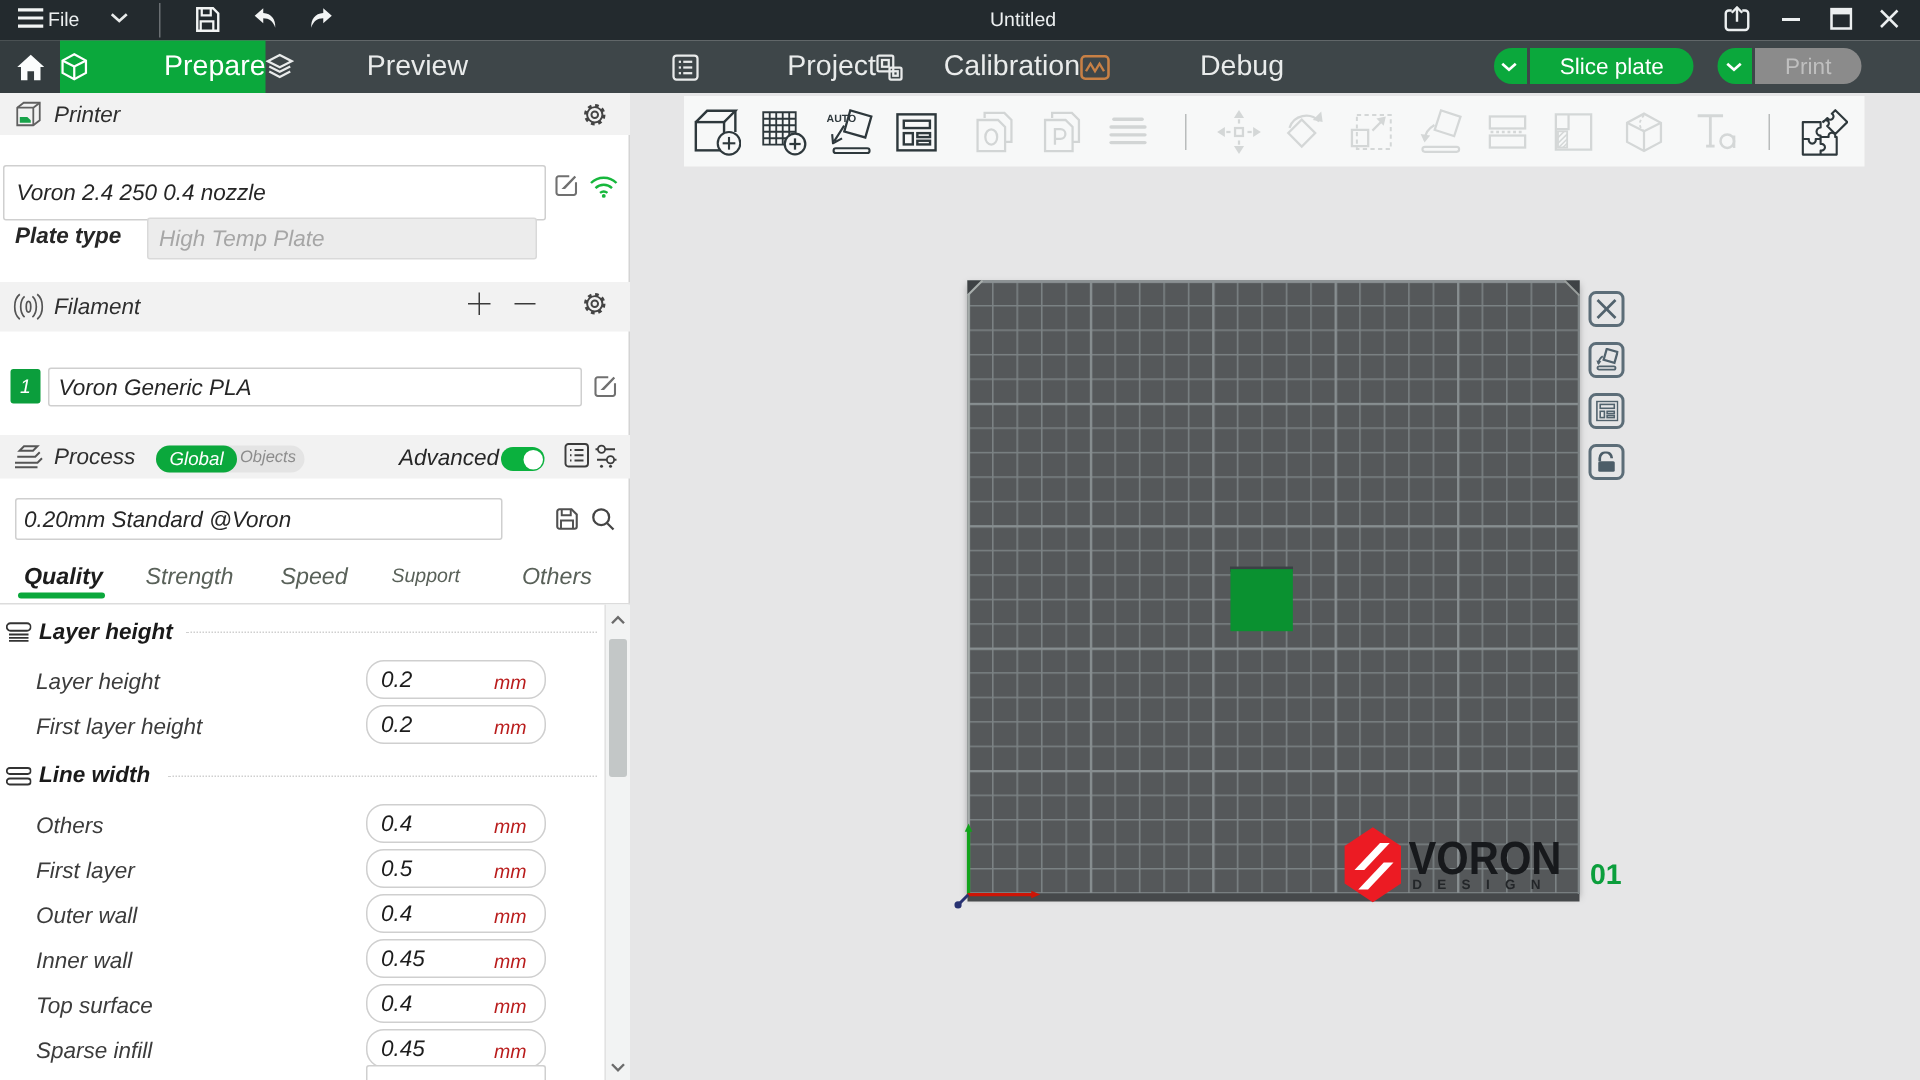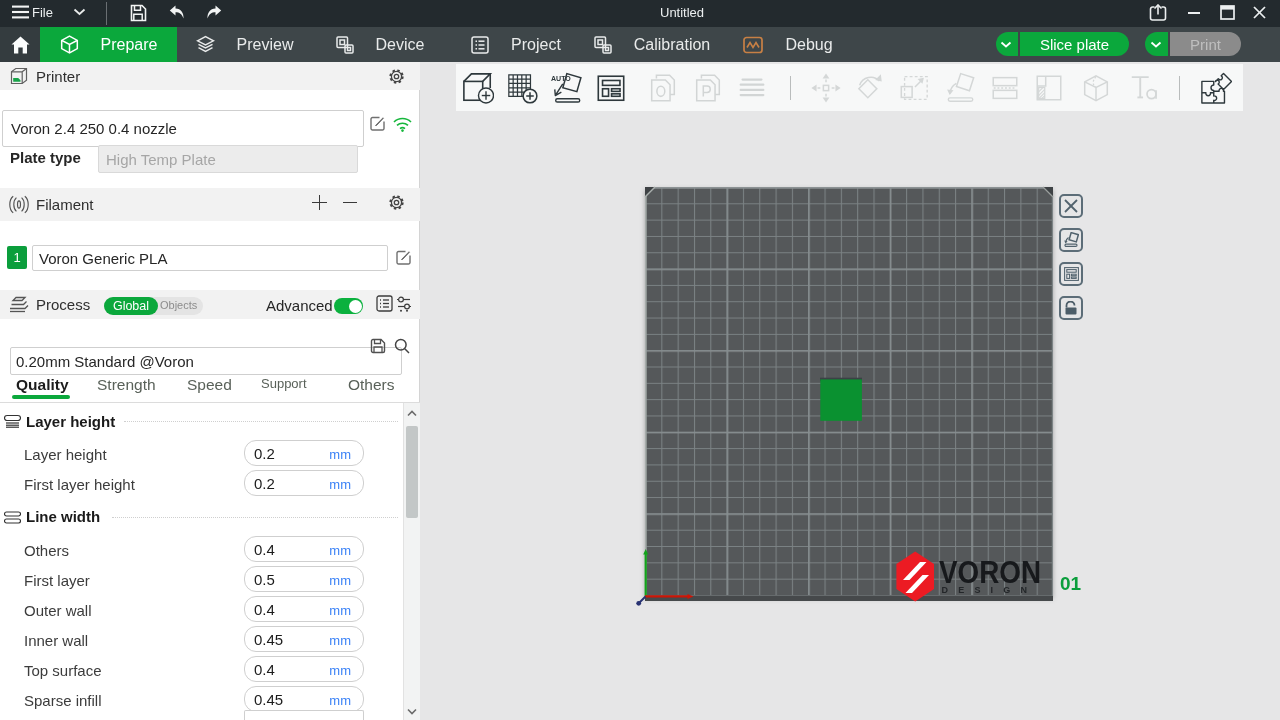--- a/index.html
+++ b/index.html
@@ -6,37 +6,37 @@
 html,body { width:1280px; height:720px; overflow:hidden; font-family:"Liberation Sans", sans-serif; }
 #app { position:relative; width:1280px; height:720px; background:#e6e6e7; }
 .abs { position:absolute; }
 
 
 #titlebar { position:absolute; left:0; top:0; width:1280px; height:27px; background:#232a2e; }
 #titlebar .txt { color:#eceff0; font-size:13px; }
 
 
 #tabbar { position:absolute; left:0; top:27px; width:1280px; height:35px; background:#3e4649; }
-.tab { position:absolute; top:0; height:35px; display:flex; align-items:center; justify-content:center; color:#e9ebeb; font-size:16px; gap:22px; }
+.tab { position:absolute; top:0; height:35px; display:flex; align-items:center; justify-content:space-between; color:#e9ebeb; font-size:19px; gap:22px; }
 .tab.green { background:#0ba83c; color:#fff; }
 #hometab { position:absolute; left:0; top:0; width:40px; height:35px; background:#343c3f; display:flex; align-items:center; justify-content:center; }
 
 
-#sidebar { position:absolute; left:0; top:62px; width:420px; height:658px; background:#ffffff; border-right:1px solid #d4d4d4; }
+#sidebar { position:absolute; left:0; top:62px; width:420px; height:658px; background:#ffffff; border-right:1px solid #d4d4d4;font-style:italic; }
 .sechead { position:absolute; left:0; width:420px; height:29px; background:#f2f2f2; display:flex; align-items:center; }
 .sechead .title { font-size:15px; color:#2f2f2f; margin-left:36px; }
 .inbox { position:absolute; background:#fff; border:1px solid #cfcfcf; border-radius:2px; font-size:15px; color:#262626; display:flex; align-items:center; }
 .graybox { position:absolute; background:#ececec; border:1px solid #d9d9d9; border-radius:2px; font-size:15px; color:#a6a6a6; display:flex; align-items:center; }
 .lbl { position:absolute; font-size:15px; color:#333; }
 
 
 .prow { position:absolute; left:24px; font-size:15px; color:#3c3c3c; }
 .pbox { position:absolute; left:244px; width:120px; height:26px; background:#fff; border:1px solid #cfcfcf; border-radius:12px; }
 .pbox .v { position:absolute; left:9px; top:4px; font-size:15px; color:#1c1c1c; }
-.pbox .u { position:absolute; right:12px; top:6px; font-size:13px; color:#3b82f6;text-align:center; }
+.pbox .u { position:absolute; right:12px; top:6px; font-size:13px; color:#b91c1c;text-align:center; }
 .gtitle { position:absolute; font-size:15px; font-weight:bold; color:#1a1a1a; }
 
 
 #toolbar { position:absolute; left:456px; top:64px; width:787px; height:47px; background:#f7f8f8; }
 .ticon { position:absolute; top:8px; width:32px; height:32px; }
 .tdiv { position:absolute; top:12px; width:1px; height:24px; background:#b9bcbc; }
 
 
 .pbtn { position:absolute; left:1059px; width:24px; height:24px; border:2px solid #5c6d78; border-radius:5px; color:#51626d; display:flex; align-items:center; justify-content:center; }
 
@@ -105,31 +105,20 @@
     </div>
     <div class="tab" style="left:177px;width:135px">
       <svg width="19" height="19" viewBox="0 0 19 19">
           <g fill="none" stroke="#e9ebeb" stroke-width="1.5">
             <path d="M1.5 5.8 L9.5 1.7 L17.5 5.8 L9.5 9.9 Z"></path>
             <path d="M2.5 9.3 L9.5 12.9 L16.5 9.3"></path>
             <path d="M2.5 12.7 L9.5 16.3 L16.5 12.7"></path>
           </g>
         </svg>
       <span>Preview</span>
-    </div>
-    <div class="tab" style="left:312px;width:136px">
-      <svg width="18" height="18" viewBox="0 0 18 18">
-          <g fill="none" stroke="#e9ebeb" stroke-width="1.5">
-            <rect x="1" y="1" width="10.5" height="10.5" rx="1"></rect>
-            <rect x="4" y="4" width="4.5" height="4.5"></rect>
-            <rect x="9" y="9" width="8" height="8" rx="1"></rect>
-            <rect x="11.5" y="11.5" width="3" height="3"></rect>
-          </g>
-        </svg>
-      <span>Device</span>
     </div>
     <div class="tab" style="left:448px;width:136px">
       <svg width="18" height="18" viewBox="0 0 18 18">
           <g fill="none" stroke="#e9ebeb" stroke-width="1.5">
             <rect x="1" y="1" width="16" height="16" rx="2"></rect>
             <line x1="4.5" y1="5.2" x2="6" y2="5.2"></line>
             <line x1="7.5" y1="5.2" x2="13.5" y2="5.2"></line>
             <line x1="4.5" y1="9" x2="6" y2="9"></line>
             <line x1="7.5" y1="9" x2="13.5" y2="9"></line>
             <line x1="4.5" y1="12.8" x2="6" y2="12.8"></line>
@@ -268,21 +257,21 @@
           <circle cx="5" cy="4.5" r="2.4"></circle>
           <line x1="7.4" y1="4.5" x2="14" y2="4.5"></line>
           <line x1="1" y1="4.5" x2="2.6" y2="4.5"></line>
           <circle cx="11" cy="11.5" r="2.4"></circle>
           <line x1="2" y1="11.5" x2="8.6" y2="11.5"></line>
           <line x1="13.4" y1="11.5" x2="15" y2="11.5"></line>
           <circle cx="5" cy="15.8" r="1" fill="#3c3c3c" stroke="none"></circle>
           <circle cx="11" cy="15.8" r="1" fill="#3c3c3c" stroke="none"></circle>
         </g>
       </svg>
-    <div class="inbox" style="left:10px;top:285px;width:392px;height:28px">
+    <div class="inbox" style="left:10px;top:270px;width:325px;height:28px">
         <span style="margin-left:5px">0.20mm Standard @Voron</span>
       </div>
     <svg class="abs" style="left:370px;top:276px" width="16" height="16" viewBox="0 0 16 16">
         <path d="M1.5 3 a1.5 1.5 0 0 1 1.5 -1.5 H11 L14.5 5 V13 a1.5 1.5 0 0 1 -1.5 1.5 H3 a1.5 1.5 0 0 1 -1.5 -1.5 Z" fill="none" stroke="#505050" stroke-width="1.4"></path>
         <path d="M4.5 1.8 V5.5 H10.5 V1.8" fill="none" stroke="#505050" stroke-width="1.3"></path>
         <path d="M4 14 V9 H12 V14" fill="none" stroke="#505050" stroke-width="1.3"></path>
       </svg>
     <svg class="abs" style="left:394px;top:276px" width="16" height="16" viewBox="0 0 16 16">
         <circle cx="6.8" cy="6.8" r="5.3" fill="none" stroke="#444" stroke-width="1.5"></circle>
         <line x1="10.8" y1="10.8" x2="15" y2="15" stroke="#444" stroke-width="1.5"></line>

